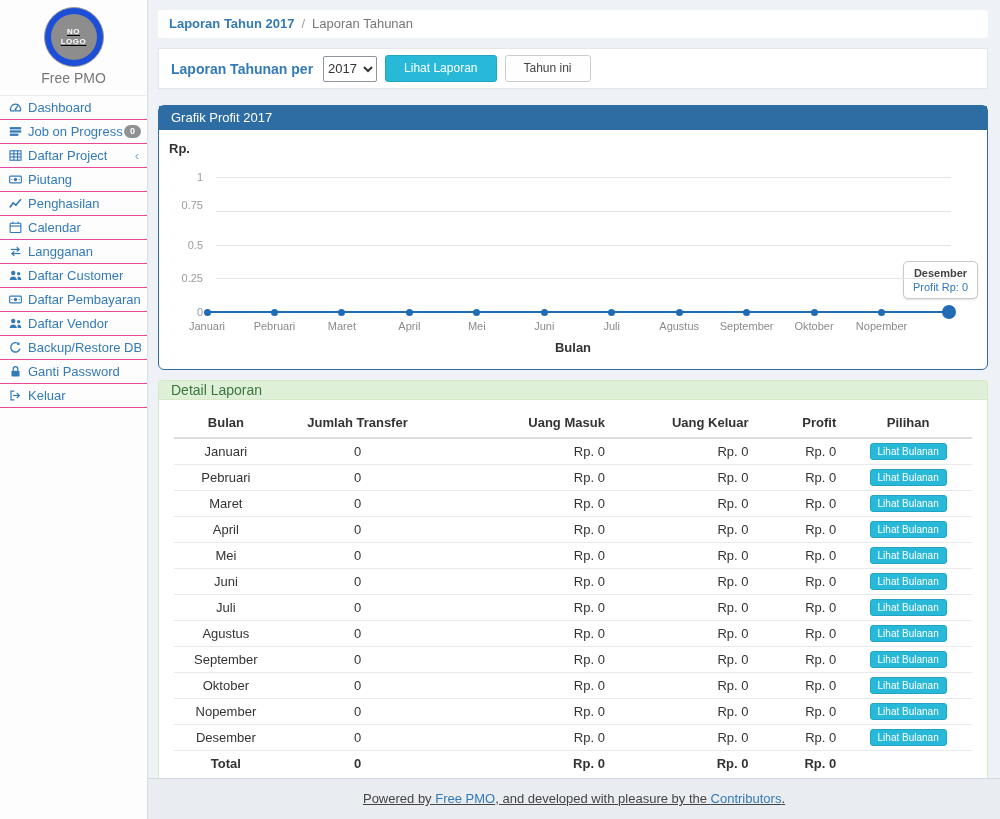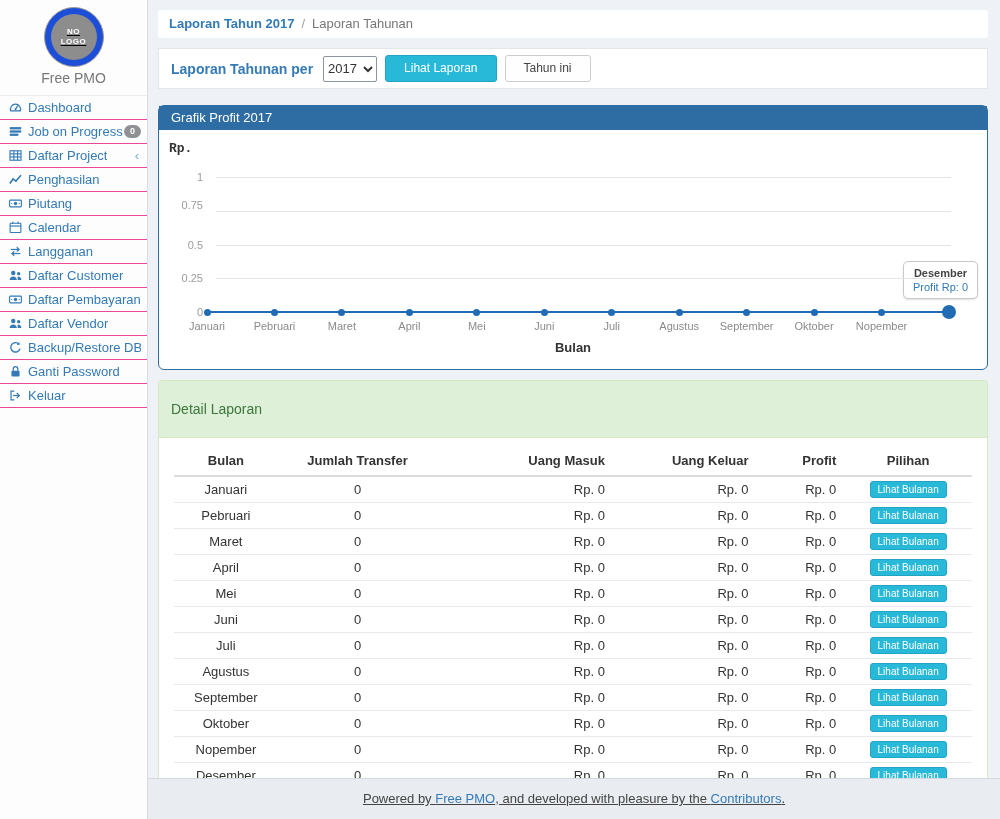--- a/index.html
+++ b/index.html
@@ -27,33 +27,33 @@
   .controls{position:absolute;top:48px;left:10px;width:830px;height:41px;background:#fff;border:1px solid #e2e5ea;box-sizing:border-box;display:flex;align-items:center;padding-left:12px;gap:8px;}
   .controls-label{color:#337ab7;font-weight:bold;font-size:14px;margin-right:2px;}
   .year-select{height:26px;width:54px;font-size:13px;border:1px solid #8d949e;background:#fff;color:#333;border-radius:2px;font-family:"Liberation Sans",sans-serif;}
   .btn{border-radius:3px;font-size:12px;padding:5px 18px;cursor:pointer;font-family:"Liberation Sans",sans-serif;line-height:1.3;}
   .btn-cyan{background:#29b9d8;color:#fff;border:1px solid #22a5c3;}
   .btn-default{background:#fefefe;color:#444;border:1px solid #ccc;}
   
   .chart-panel{position:absolute;top:105px;left:10px;width:830px;border:1px solid #2e6da4;border-radius:6px;background:#fff;box-sizing:border-box;}
   .chart-heading{background:#2e6da4;color:#fff;font-size:13px;padding:5px 12px;line-height:14px;}
   .chart-body{position:relative;height:239px;overflow:hidden;}
-  .y-axis-title{position:absolute;left:10px;top:11px;font-size:13px;font-weight:bold;color:#333;font-family:Liberation Mono, monospace;}
+  .y-axis-title{position:absolute;left:10px;top:11px;font-size:13px;font-weight:bold;color:#333;}
   .x-axis-title{position:absolute;left:0;top:210px;width:100%;text-align:center;font-size:13px;font-weight:bold;color:#333;}
   .gridline{position:absolute;height:1px;background:#e4e4e4;}
   .ytick{position:absolute;left:0;width:44px;text-align:right;font-size:11px;color:#9b9b9b;}
   .xtick{position:absolute;width:90px;text-align:center;font-size:11px;color:#8a8a8a;}
   .chart-line{position:absolute;height:2px;}
   .dot{position:absolute;border-radius:50%;}
   .chart-tooltip{position:absolute;left:744px;top:131px;background:#fff;border:1px solid #c9c9c9;border-radius:5px;padding:5px 9px;text-align:center;box-shadow:0 1px 2px rgba(0,0,0,.12);}
   .tt-label{font-size:11px;font-weight:bold;color:#444;margin-bottom:2px;}
   .tt-value{font-size:11px;color:#337ab7;}
   
   .detail-panel{position:absolute;top:380px;left:10px;width:830px;border:1px solid #d6e9c6;border-radius:3px;background:#fff;box-sizing:border-box;}
-  .detail-heading{background:#dff0d8;color:#3c763d;font-size:14px;padding:20px 12px;border-bottom:1px solid #d6e9c6;border-radius:2px 2px 0 0;}
+  .detail-heading{background:#dff0d8;color:#3c763d;font-size:14px;padding:1px 12px;border-bottom:1px solid #d6e9c6;border-radius:2px 2px 0 0;}
   .detail-body{padding:8px 15px 14px;}
   table.report{width:100%;border-collapse:collapse;font-size:13px;color:#333;}
   table.report th{font-weight:bold;padding:7px 8px;border-bottom:2px solid #dddddd;}
   table.report td{padding:4px 8px;border-bottom:1px solid #e7eaed;height:16px;}
   table.report tr.total-row td{border-bottom:none;font-weight:bold;}
   .al-c{text-align:center;} .al-r{text-align:right;}
   .btn-xs{background:#29b9d8;color:#fff;border:1px solid #22a5c3;border-radius:3px;font-size:10px;padding:2px 7px;cursor:pointer;font-family:"Liberation Sans",sans-serif;}
   
   .footer{position:absolute;left:0;bottom:0;width:852px;height:41px;background:#e9edf2;border-top:1px solid #d4d9e0;text-align:center;font-size:13px;color:#444;line-height:40px;box-sizing:border-box;text-decoration:underline;}
   .footer a{color:#337ab7;text-decoration:none;cursor:pointer;}
@@ -97,37 +97,37 @@
             <line x1="6" y1="2.2" x2="6" y2="13.8" stroke="currentColor" stroke-width="1.4"></line>
             <line x1="10.6" y1="2.2" x2="10.6" y2="13.8" stroke="currentColor" stroke-width="1.4"></line>
           </svg>
         </span>
         <span class="mi-label">Daftar Project</span>
         <span class="mi-chevron">‹</span>
       </div>
       <div class="menu-item">
         <span class="mi-icon">
           <svg width="13" height="13" viewBox="0 0 16 16">
-            <polyline points="1,13 5,7.5 8.5,9.8 14.8,2.8" fill="none" stroke="currentColor" stroke-width="2"></polyline>
-            <circle cx="5" cy="7.5" r="1.1" fill="currentColor"></circle>
-            <circle cx="8.5" cy="9.8" r="1.1" fill="currentColor"></circle>
-          </svg>
-        </span>
-        <span class="mi-label">Penghasilan</span>
-      </div>
-      <div class="menu-item">
-        <span class="mi-icon">
-          <svg width="13" height="13" viewBox="0 0 16 16">
             <rect x="0.8" y="3.8" width="14.4" height="8.4" rx="1" fill="none" stroke="currentColor" stroke-width="1.4"></rect>
             <circle cx="8" cy="8" r="2.1" fill="currentColor"></circle>
             <line x1="2.8" y1="8" x2="3.9" y2="8" stroke="currentColor" stroke-width="1.3"></line>
             <line x1="12.1" y1="8" x2="13.2" y2="8" stroke="currentColor" stroke-width="1.3"></line>
           </svg>
         </span>
         <span class="mi-label">Piutang</span>
+      </div>
+      <div class="menu-item">
+        <span class="mi-icon">
+          <svg width="13" height="13" viewBox="0 0 16 16">
+            <polyline points="1,13 5,7.5 8.5,9.8 14.8,2.8" fill="none" stroke="currentColor" stroke-width="2"></polyline>
+            <circle cx="5" cy="7.5" r="1.1" fill="currentColor"></circle>
+            <circle cx="8.5" cy="9.8" r="1.1" fill="currentColor"></circle>
+          </svg>
+        </span>
+        <span class="mi-label">Penghasilan</span>
       </div>
       <div class="menu-item">
         <span class="mi-icon">
           <svg width="13" height="13" viewBox="0 0 16 16">
             <rect x="1.4" y="2.8" width="13.2" height="11.4" rx="1" fill="none" stroke="currentColor" stroke-width="1.4"></rect>
             <line x1="1.4" y1="6.2" x2="14.6" y2="6.2" stroke="currentColor" stroke-width="1.4"></line>
             <line x1="4.8" y1="1" x2="4.8" y2="3.6" stroke="currentColor" stroke-width="1.4"></line>
             <line x1="11.2" y1="1" x2="11.2" y2="3.6" stroke="currentColor" stroke-width="1.4"></line>
           </svg>
         </span>

